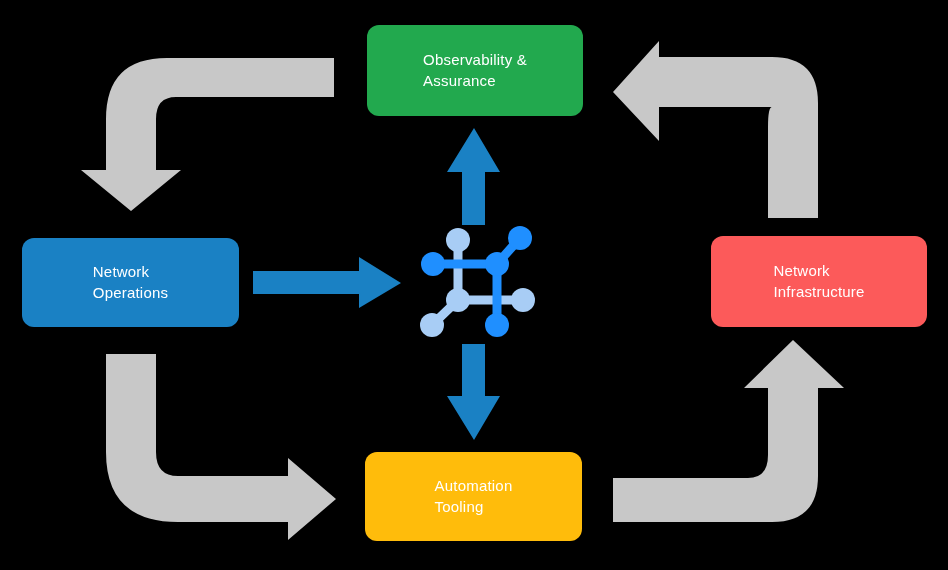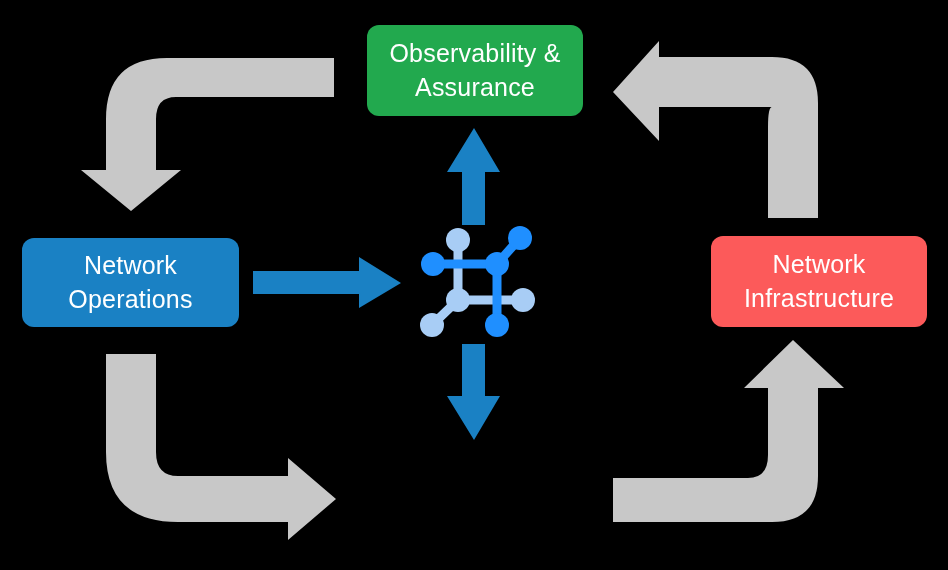--- a/index.html
+++ b/index.html
@@ -16,23 +16,22 @@
     height: 570px;
     background: #000000;
     overflow: hidden;
   }
   .node-box {
     position: absolute;
     border-radius: 12px;
     display: flex;
     align-items: center;
     justify-content: center;
-    text-align: center;
     color: #ffffff;
-    font-size: 25px;
+    font-size: 15px;
     line-height: 1.35;
     font-weight: 400;
     letter-spacing: 0.2px;
     box-sizing: border-box;
     padding: 6px 10px;
   }
   .node-label {
     display: block;
     white-space: pre-line;
   }
@@ -127,14 +126,18 @@
   <div id="box-network-operations" class="node-box">
     <span class="node-label">Network
 Operations</span>
   </div>
 
   <div id="box-network-infrastructure" class="node-box">
     <span class="node-label">Network
 Infrastructure</span>
   </div>
 
+  <div id="box-automation-tooling" class="node-box">
+    <span class="node-label">Automation
+Tooling</span>
+  </div>
 
 </div>
 
 </body></html>

